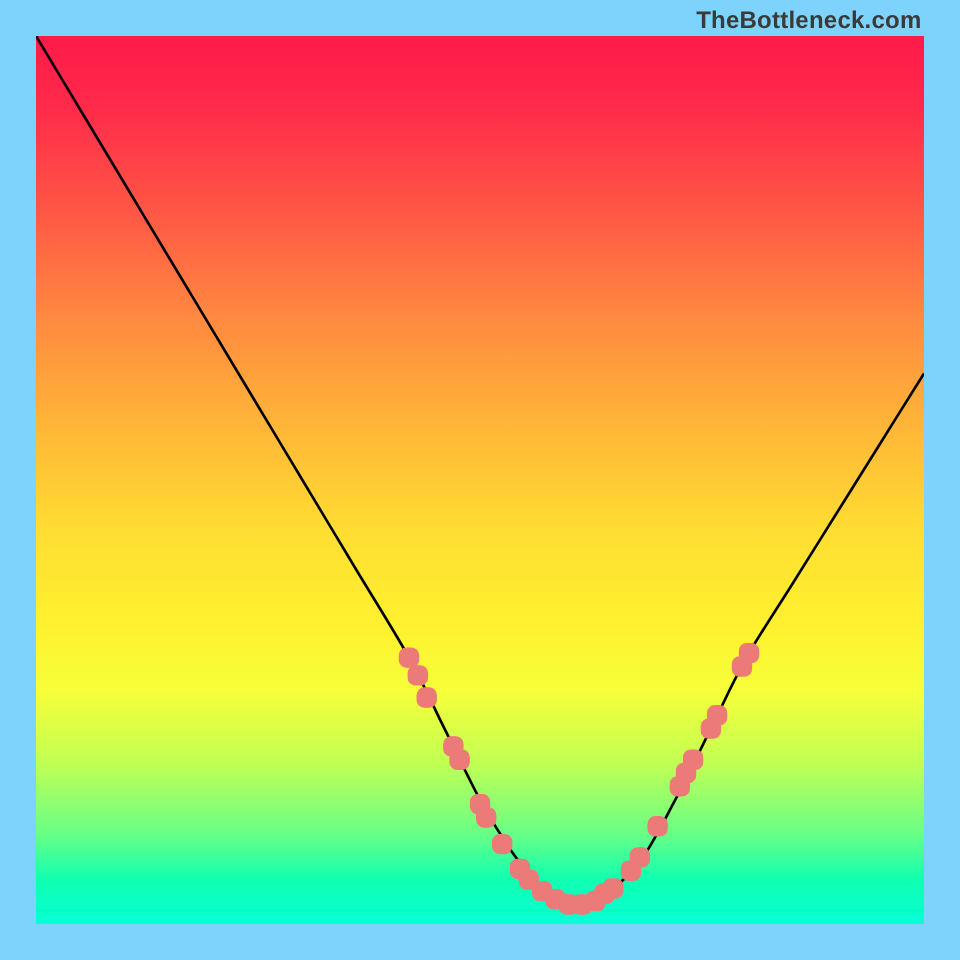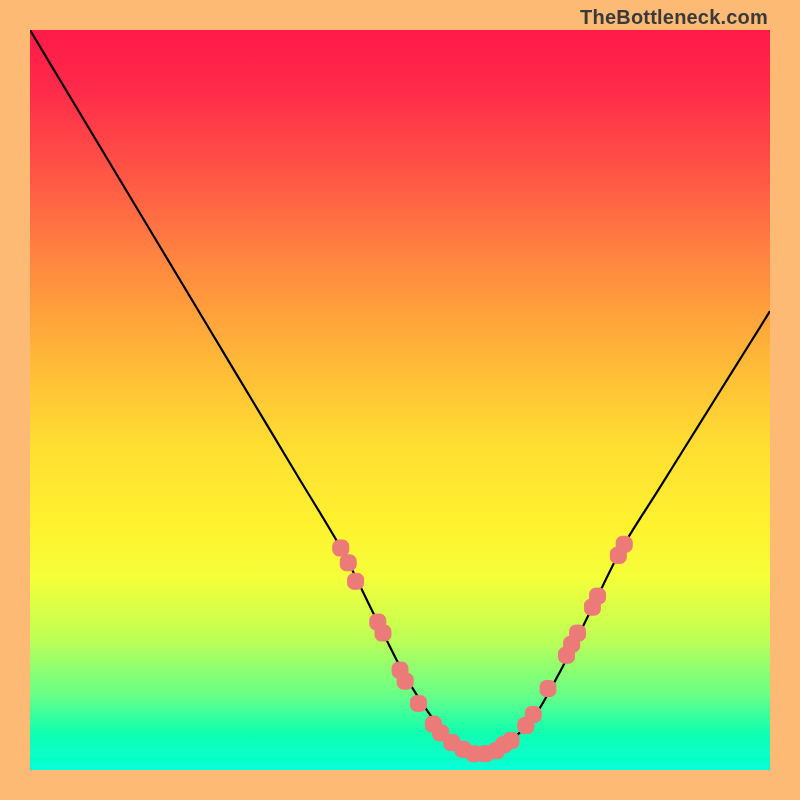--- a/index.html
+++ b/index.html
@@ -7,21 +7,21 @@
     padding: 0;
     width: 800px;
     height: 800px;
     background: #000;
     overflow: hidden;
   }
   .chart-container {
     position: relative;
     width: 800px;
     height: 800px;
-    background: #fdba74;
+    background: #7dd3fc;
   }
   .plot-area {
     position: absolute;
     left: 30px;
     top: 30px;
     width: 740px;
     height: 740px;
     background: linear-gradient(to bottom,
       #ff1a4a 0%,
       #ff2a4a 8%,

